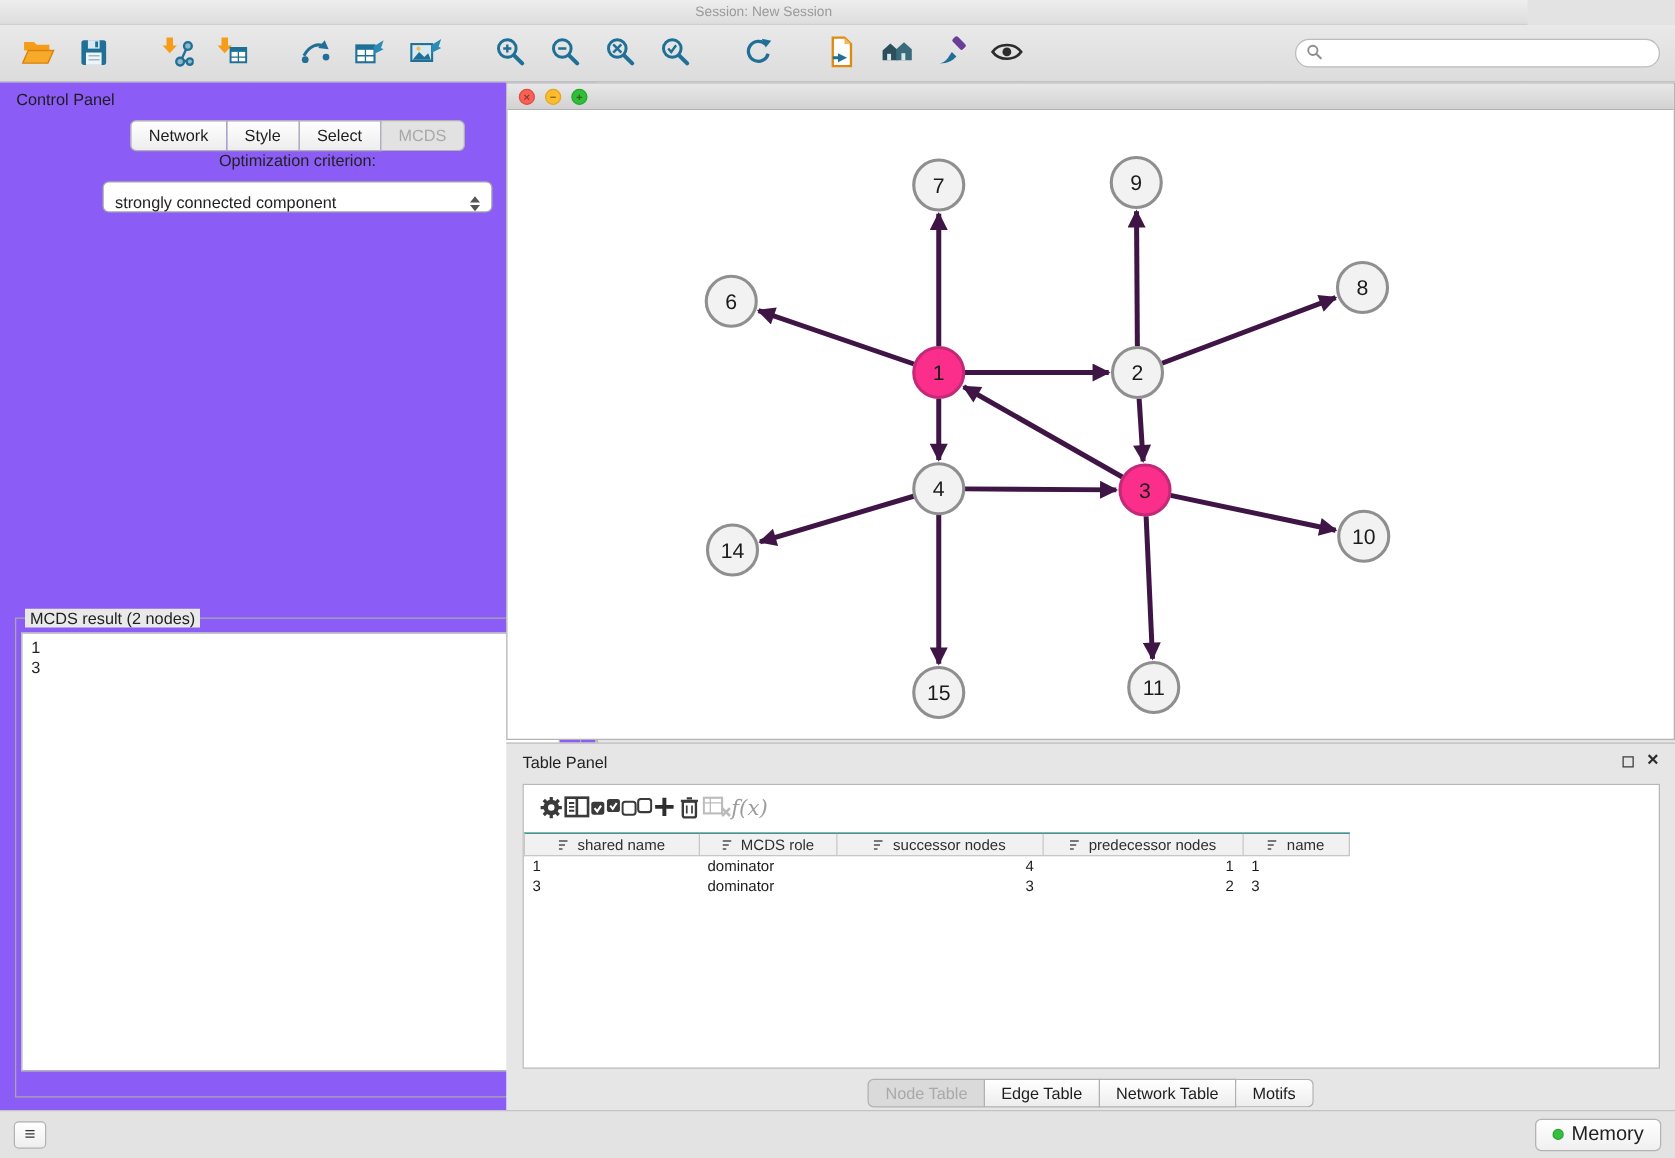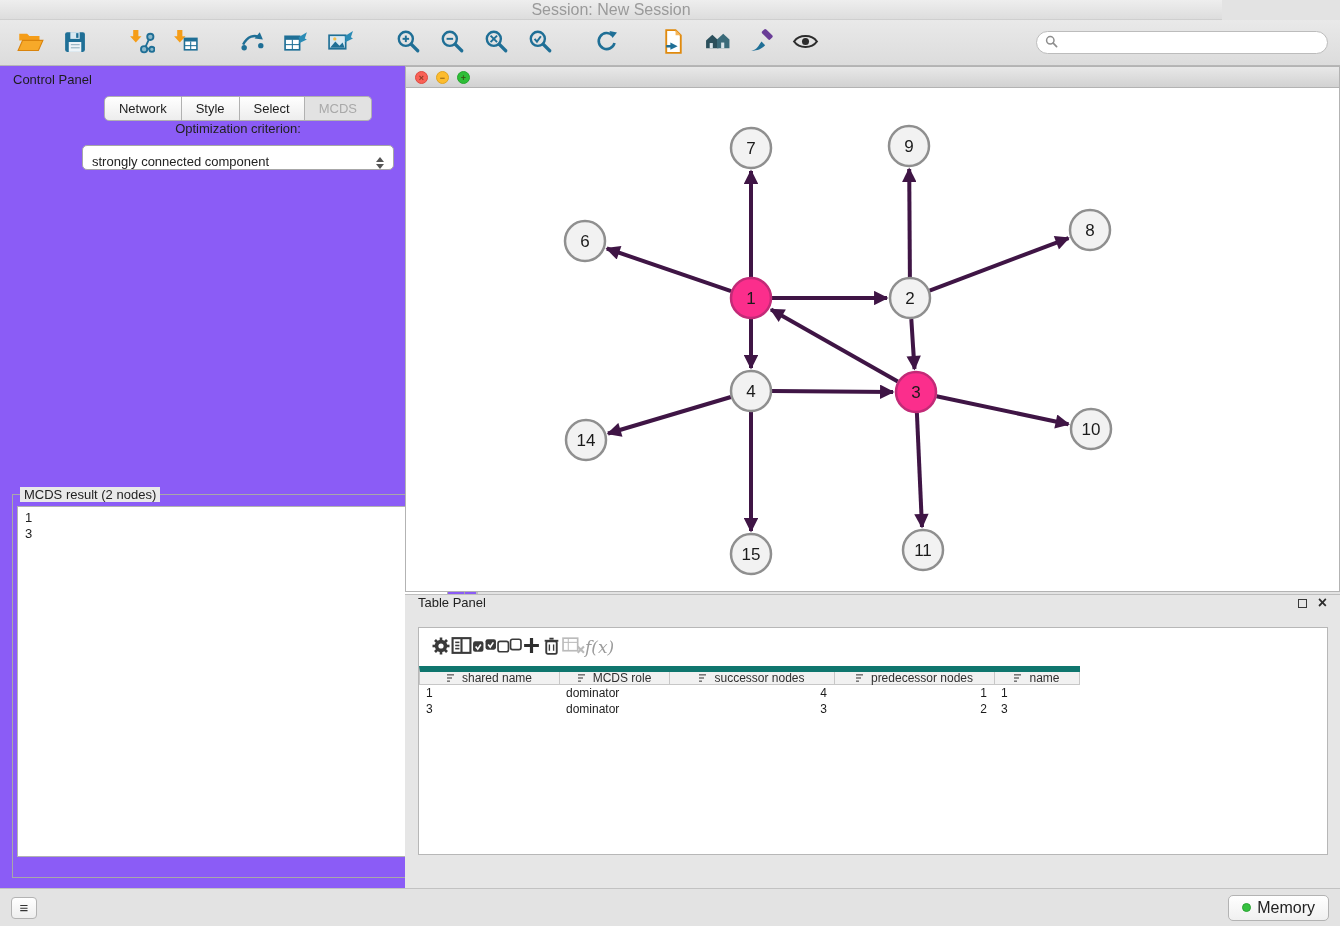--- a/index.html
+++ b/index.html
@@ -8,21 +8,21 @@
     font-family:"Liberation Sans", sans-serif;
     background:#e3e3e3;
     position:relative; overflow:hidden;
     font-size:13px; color:#222;
     -webkit-font-smoothing:antialiased;
   }
 
   
   .titlebar { position:absolute; left:0; top:0; width:1222px; height:20px;
     background:linear-gradient(#eeeeee,#dddddd); border-bottom:1px solid #cfcfcf;
-    text-align:center; line-height:20px; color:#9a9a9a; font-size:16px; }
+    text-align:center; line-height:20px; color:#9a9a9a; font-size:11px; }
 
   
   .toolbar { position:absolute; left:0; top:20px; width:1340px; height:46px;
     background:linear-gradient(#e9e9e9,#dcdcdc); border-bottom:1px solid #b6b6b6;
     display:flex; align-items:center; padding:0 12px; gap:7px; }
   .tbtn { width:37px; height:37px; display:flex; align-items:center; justify-content:center; border-radius:5px; }
   .tb-gap { width:16px; flex:0 0 auto; }
   .search { margin-left:auto; display:flex; align-items:center; width:292px; height:23px;
     background:#fff; border:1px solid #bcbcbc; border-radius:12px; padding:0 8px; gap:5px; }
   .search input { border:none; outline:none; flex:1; font-size:12px; background:transparent; font-family:inherit; }
@@ -64,27 +64,27 @@
     color:rgba(60,30,0,.6); font-weight:bold; }
   .light.red    { background:#f96156; border:1px solid #de4a40; }
   .light.yellow { background:#fdbc2e; border:1px solid #dfa422; }
   .light.green  { background:#2ebe37; border:1px solid #25a52f; }
   .net-title { position:absolute; left:0; right:0; text-align:center; font-size:13px; color:#161616; }
   #network-svg { display:block; }
 
   
   .table-panel { position:absolute; left:405px; top:594px; width:935px; height:294px;
     background:#e6e6e6; border-top:1px solid #bdbdbd; }
-  .tp-header { height:28px; display:flex; align-items:flex-start; padding:0 13px;gap:40px; }
+  .tp-header { height:28px; display:flex; align-items:center; padding:0 13px;gap:40px; }
   .tp-inner { position:absolute; left:13px; top:32px; width:910px; height:228px;
     background:#fff; border:1px solid #b7b7b7; overflow:hidden; }
   .tp-toolbar { height:38px; display:flex; align-items:center; padding:0 12px; }
   .fx { font-family:"DejaVu Serif", serif; font-style:italic; font-size:17px; color:#9c9c9c; }
   .plus-glyph { font-size:22px; font-weight:bold; color:#2c2c2c; line-height:1; }
-  .tp-head-row { display:flex; width:fit-content; background:#f1f1f1; border-top:6px solid #0f766e;
+  .tp-head-row { display:flex; width:fit-content; background:#f1f1f1; border-top:1px solid #0f766e;
     border-bottom:1px solid #c7c7c7; height:19px; border-left:1px solid #c7c7c7; }
   .tp-head-cell { display:flex; align-items:center; justify-content:center; gap:5px;
     border-right:1px solid #c7c7c7; font-size:12px; color:#2f2f2f; }
   .tp-row { display:flex; height:16px; font-size:12px; color:#1c1c1c; }
   .tp-cell { padding:0 7px; line-height:16px; }
   .tp-tabs { position:absolute; left:0; right:0; top:268px; display:flex; justify-content:center; }
   .tp-tab { padding:3px 13px; border:1px solid #b1b1b1; border-left:none;
     background:linear-gradient(#ffffff,#ededed); font-size:13px; color:#1d1d1d; }
   .tp-tab:first-child { border-left:1px solid #b1b1b1; border-radius:5px 0 0 5px; }
   .tp-tab:last-child { border-radius:0 5px 5px 0; }
@@ -462,20 +462,26 @@
         </div>
         <div class="tp-row">
           <div class="tp-cell" style="width: 140px; text-align: left;">3</div>
           <div class="tp-cell" style="width: 110px; text-align: left;">dominator</div>
           <div class="tp-cell" style="width: 165px; text-align: right;">3</div>
           <div class="tp-cell" style="width: 160px; text-align: right;">2</div>
           <div class="tp-cell" style="width: 85px; text-align: left;">3</div>
         </div>
       </div>
   </div>
+  <div class="tp-tabs">
+    <span class="tp-tab active">Node Table</span>
+    <span class="tp-tab">Edge Table</span>
+    <span class="tp-tab">Network Table</span>
+    <span class="tp-tab">Motifs</span>
+  </div>
 </div>
 
 <div class="statusbar">
   <span class="hamburger"><span>≡</span></span>
   <span class="memory-btn">
     <span class="mem-dot"></span>
     <span>Memory</span>
   </span>
 </div>
 

